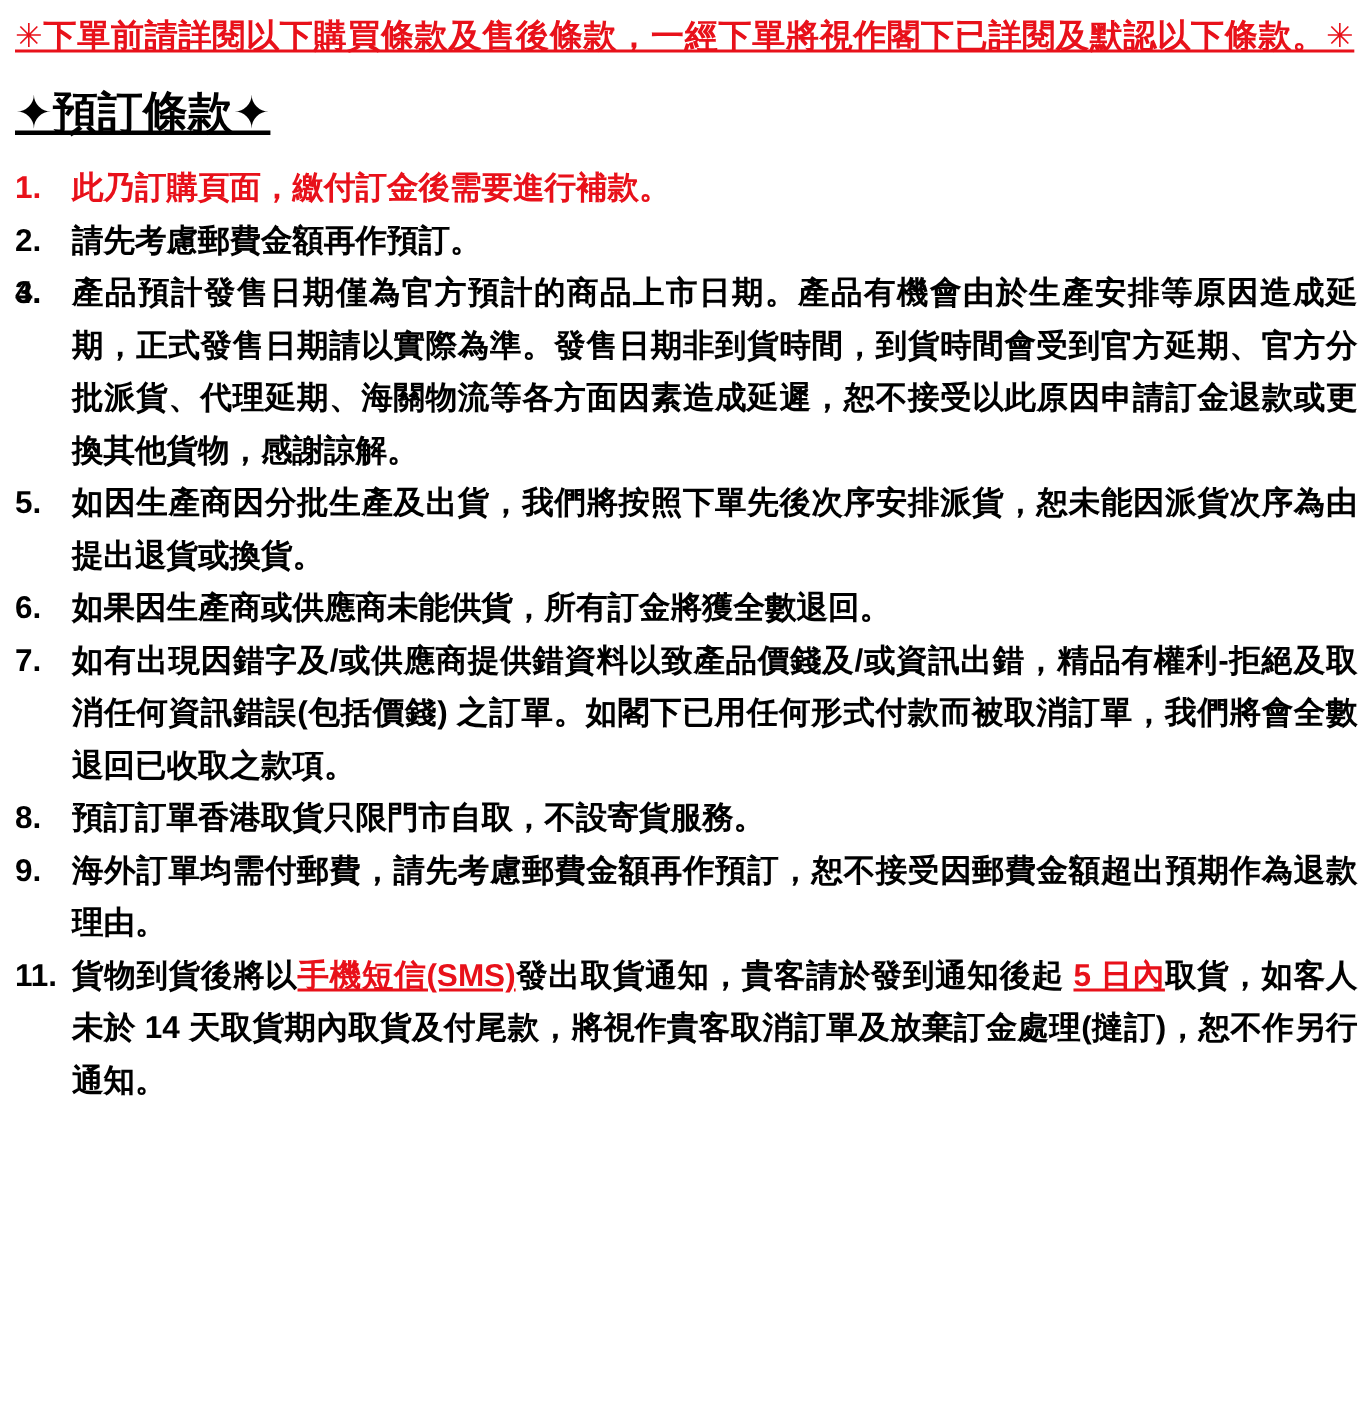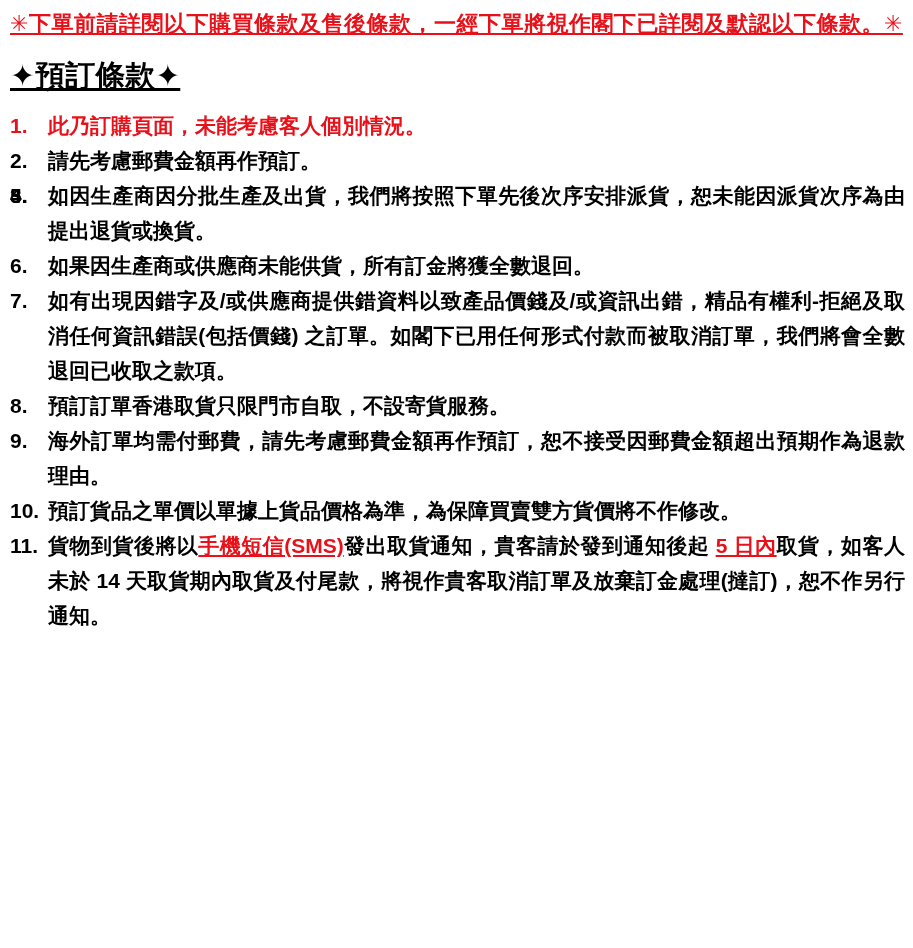--- a/index.html
+++ b/index.html
@@ -58,25 +58,24 @@
 </style>
 </head>
 <body>
 
 <div class="page">
   <div class="notice">✳下單前請詳閱以下購買條款及售後條款，一經下單將視作閣下已詳閱及默認以下條款。✳</div>
   <div>
     <span class="section-title">✦預訂條款✦</span>
   </div>
   <div class="terms" id="terms-list">
-      <div class="term-item red"><span class="term-num">1.</span><span class="term-text"><span>此乃訂購頁面，未能考慮客人個別情況。</span></span></div>
+      <div class="term-item red"><span class="term-num">1.</span><span class="term-text"><span>此乃訂購頁面，繳付訂金後需要進行補款。</span></span></div>
       <div class="term-item"><span class="term-num">2.</span><span class="term-text"><span>請先考慮郵費金額再作預訂。</span></span></div>
       <div class="term-item"><span class="term-num">3.</span></div>
-      <div class="term-item"><span class="term-num">4.</span></div>
+      <div class="term-item"><span class="term-num">4.</span><span class="term-text"><span>產品預計發售日期僅為官方預計的商品上市日期。產品有機會由於生產安排等原因造成延期，正式發售日期請以實際為準。發售日期非到貨時間，到貨時間會受到官方延期、官方分批派貨、代理延期、海關物流等各方面因素造成延遲，恕不接受以此原因申請訂金退款或更換其他貨物，感謝諒解。</span></span></div>
       <div class="term-item"><span class="term-num">5.</span><span class="term-text"><span>如因生產商因分批生產及出貨，我們將按照下單先後次序安排派貨，恕未能因派貨次序為由提出退貨或換貨。</span></span></div>
       <div class="term-item"><span class="term-num">6.</span><span class="term-text"><span>如果因生產商或供應商未能供貨，所有訂金將獲全數退回。</span></span></div>
       <div class="term-item"><span class="term-num">7.</span><span class="term-text"><span>如有出現因錯字及/或供應商提供錯資料以致產品價錢及/或資訊出錯，精品有權利-拒絕及取消任何資訊錯誤(包括價錢) 之訂單。如閣下已用任何形式付款而被取消訂單，我們將會全數退回已收取之款項。</span></span></div>
       <div class="term-item"><span class="term-num">8.</span><span class="term-text"><span>預訂訂單香港取貨只限門市自取，不設寄貨服務。</span></span></div>
       <div class="term-item"><span class="term-num">9.</span><span class="term-text"><span>海外訂單均需付郵費，請先考慮郵費金額再作預訂，恕不接受因郵費金額超出預期作為退款理由。</span></span></div>
-      <div class="term-item"><span class="term-num">10.</span><span class="term-text"><span>預訂貨品之單價以單據上貨品價格為準，為保障買賣雙方貨價將不作修改。</span></span></div>
       <div class="term-item"><span class="term-num">11.</span><span class="term-text"><span>貨物到貨後將以</span><span class="hl-red-underline">手機短信(SMS)</span><span>發出取貨通知，貴客請於發到通知後起 </span><span class="hl-red-underline">5 日內</span><span>取貨，如客人未於 14 天取貨期內取貨及付尾款，將視作貴客取消訂單及放棄訂金處理(撻訂)，恕不作另行通知。</span></span></div>
     </div>
 </div>
 
 </body></html>

